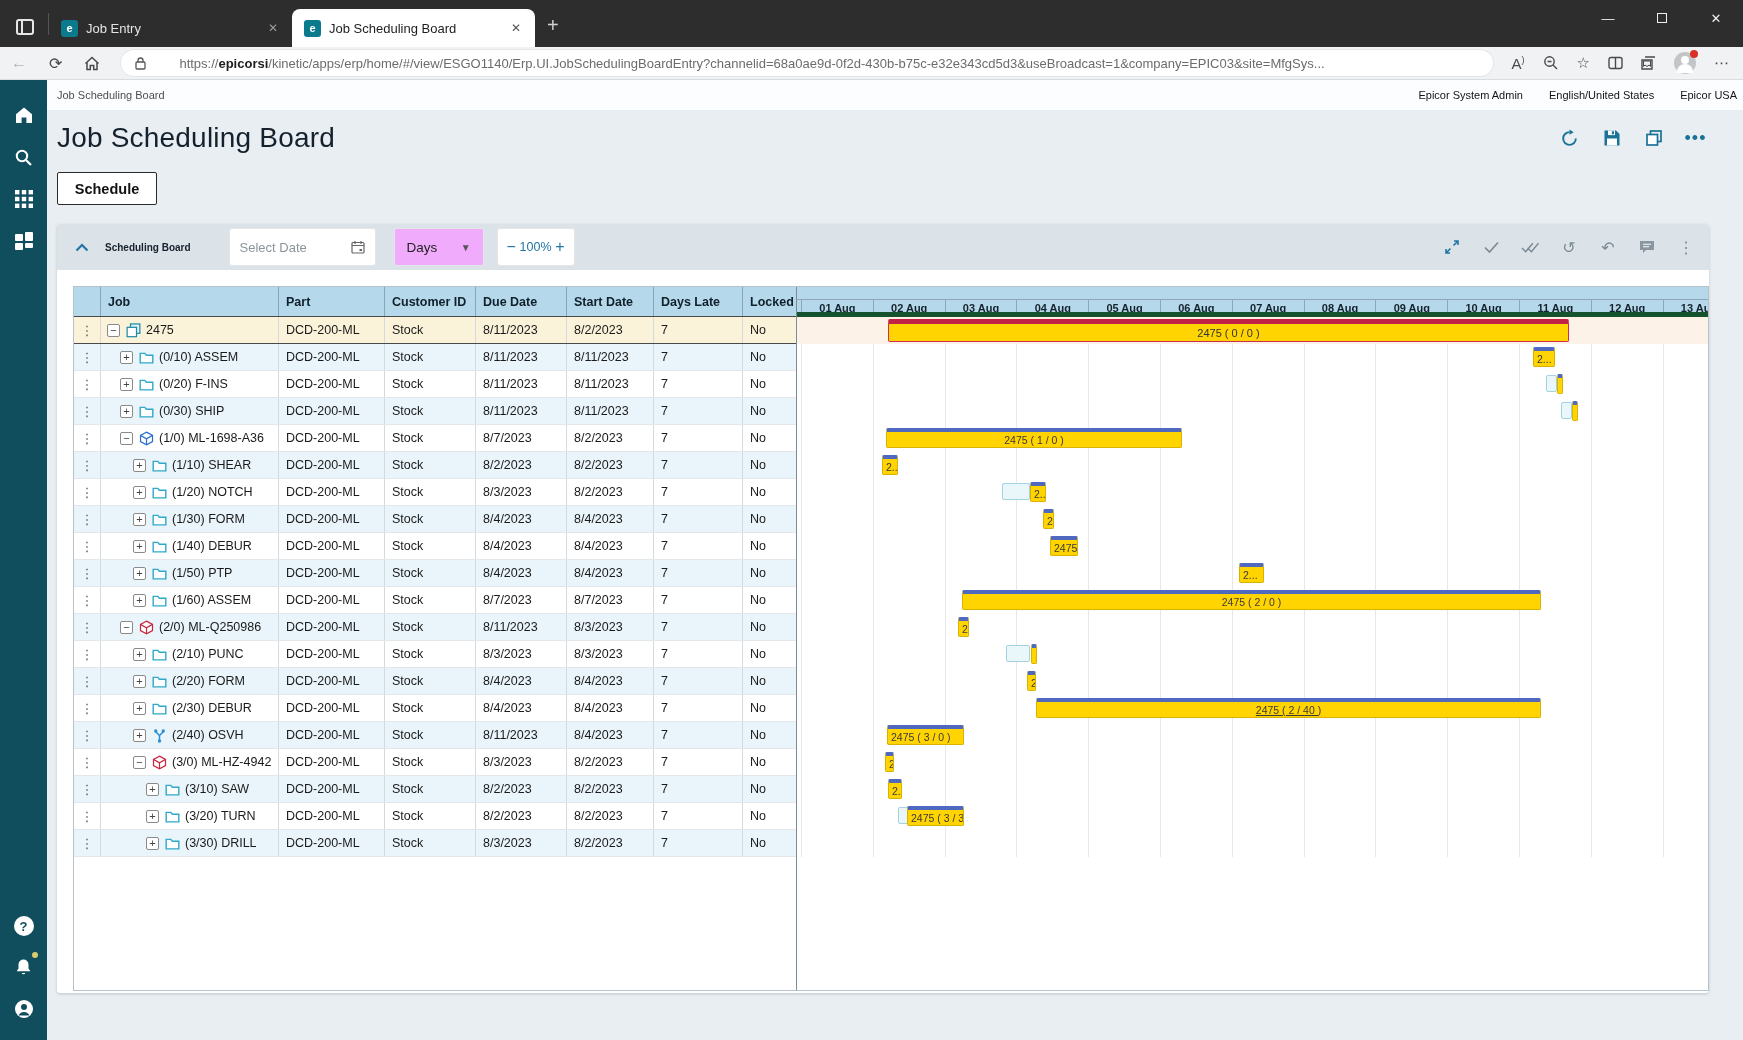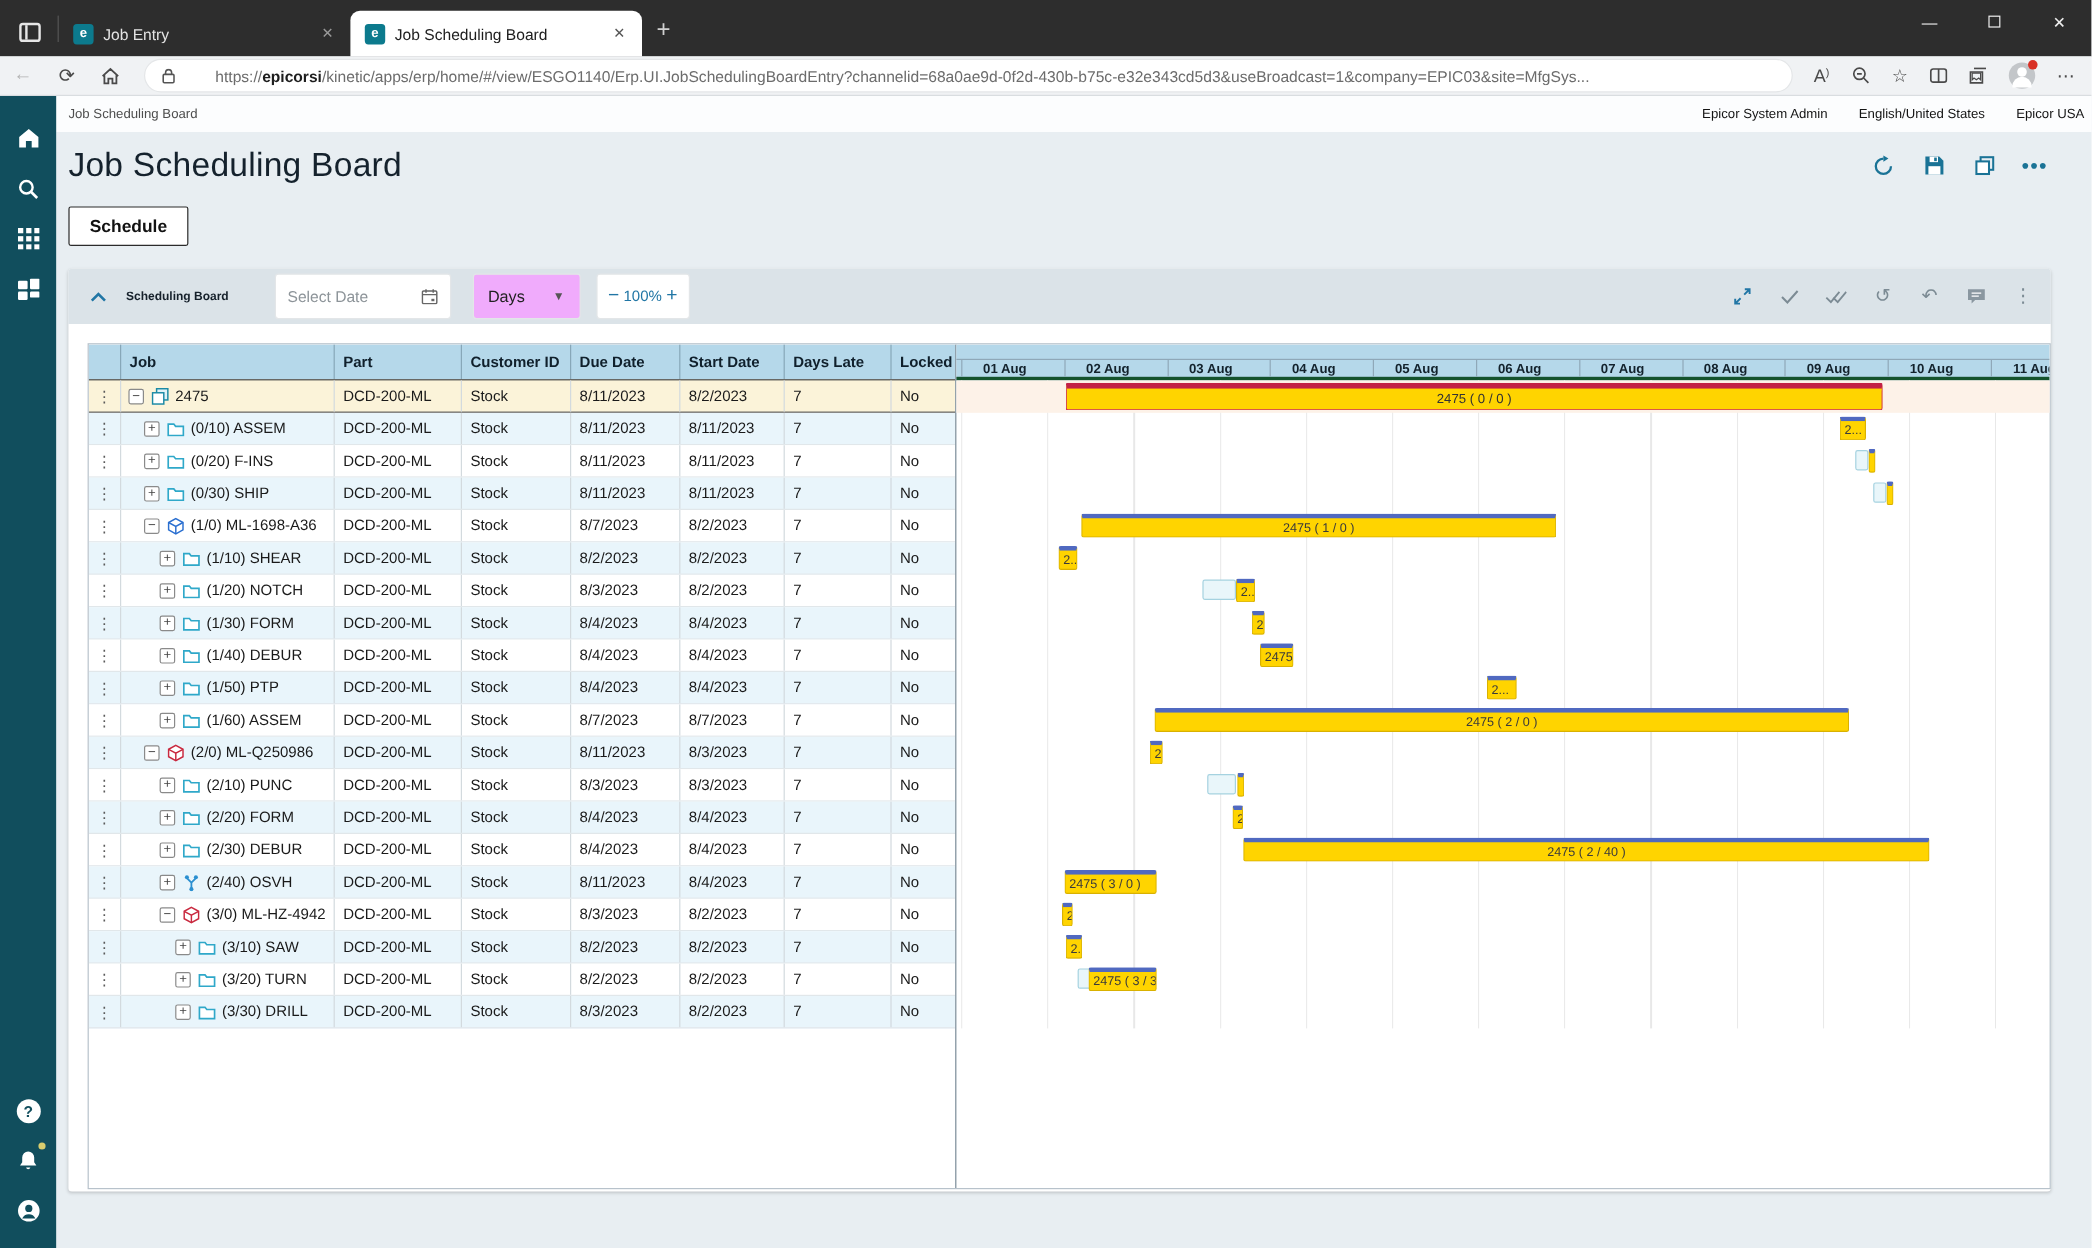--- a/index.html
+++ b/index.html
@@ -88,21 +88,21 @@
   .trow.sel { background:var(--selYellow,#fbf3d9); border-top:1px solid #4a4a4a; border-bottom:1px solid #4a4a4a; height:28px; margin-top:-1px; }
   .trow .cell { font-size:12.5px; color:#1a1a1a; display:flex; align-items:center; padding-left:7px; border-right:1px solid #d3dade; overflow:hidden; white-space:nowrap; }
   .trow .c-kebab { justify-content:center; padding-left:0; color:#5a5a5a; font-size:13px; }
   .exp { width:13px; height:13px; flex:none; border:1px solid #8a8a8a; border-radius:2px; background:#fff; color:#444; font-size:11px; line-height:11px; text-align:center; margin-right:5px; }
   .ticon { width:16px; height:16px; flex:none; display:inline-flex; align-items:center; justify-content:center; margin-right:5px; }
   .jlabel { overflow:hidden; white-space:nowrap; }
 
   .gantt { flex:1; border-left:1px solid #7b8c98; display:flex; flex-direction:column; min-width:0; }
   .ghead { flex:none; }
   .gband { height:13px; background:var(--headerBlue,#b5d8ea); border-bottom:1px solid #8fa8b8; }
-  .gdays { height:17px; background:var(--headerBlue,#b5d8ea); border-bottom:3px solid #14532d; display:flex; padding-left:4px; overflow:hidden;gap:14px; }
+  .gdays { height:17px; background:var(--headerBlue,#b5d8ea); border-bottom:5px solid #14532d; display:flex; padding-left:4px; overflow:hidden; }
   .day { width:71.8px; flex:none; border-left:1px solid #8fa8b8; font-size:11px; font-weight:bold; color:#13222c; text-align:center; line-height:16px; }
   .gbody { position:relative; height:540px; width:914px;
            background-image:repeating-linear-gradient(to right,#e8e8e8 0 1px,transparent 1px 71.8px);
            background-position:4px 0; }
   .grow { position:relative; height:27px; }
   .grow.sel { background:var(--selPeach,#fdf2e8); }
   .bar, .root, .ghost { position:absolute; display:flex; align-items:center; overflow:hidden; white-space:nowrap; border-radius:2px; }
   .bar { top:3px; height:20px; background:var(--barYellow,#ffd400); border:1px solid #d9b100; border-top:4px solid var(--barBlue,#5069c0); font-size:10.5px; color:#3a3a3a; padding-left:3px; }
   .bar.center, .root.center { justify-content:center; padding-left:0; }
   .root { top:2px; height:23px; background:var(--barYellow,#ffd400); border:1px solid #cf2d4e; border-top:5px solid var(--rootRed,#c22146); font-size:11px; color:#333; }
@@ -736,21 +736,21 @@
                   </div>
                   <div class="grow">
                     <div class="ghost" style="left: 749px; width: 11px;"></div>
                     <div class="bar" style="left: 760px; width: 6px;"></div>
                   </div>
                   <div class="grow">
                     <div class="ghost" style="left: 764px; width: 11px;"></div>
                     <div class="bar" style="left: 775px; width: 6px;"></div>
                   </div>
                   <div class="grow">
-                    <div class="bar center" style="left: 104px; width: 396px;">2475 ( 1 / 0 )</div>
+                    <div class="bar center" style="left: 89px; width: 296px;">2475 ( 1 / 0 )</div>
                   </div>
                   <div class="grow">
                     <div class="bar" style="left: 85px; width: 16px;">2...</div>
                   </div>
                   <div class="grow">
                     <div class="ghost" style="left: 205px; width: 28px;"></div>
                     <div class="bar" style="left: 233px; width: 16px;">2...</div>
                   </div>
                   <div class="grow">
                     <div class="bar" style="left: 246px; width: 11px;">2</div>
@@ -768,21 +768,21 @@
                     <div class="bar" style="left: 161px; width: 11px;">2</div>
                   </div>
                   <div class="grow">
                     <div class="ghost" style="left: 209px; width: 24px;"></div>
                     <div class="bar" style="left: 234px; width: 6px;"></div>
                   </div>
                   <div class="grow">
                     <div class="bar" style="left: 230px; width: 9px;">2</div>
                   </div>
                   <div class="grow">
-                    <div class="bar center" style="left: 239px; width: 572px;">2475 ( 2 / 40 )</div>
+                    <div class="bar center" style="left: 239px; width: 505px; text-decoration: underline;">2475 ( 2 / 40 )</div>
                   </div>
                   <div class="grow">
                     <div class="bar" style="left: 90px; width: 77px;">2475 ( 3 / 0 )</div>
                   </div>
                   <div class="grow">
                     <div class="bar" style="left: 88px; width: 9px;">2</div>
                   </div>
                   <div class="grow">
                     <div class="bar" style="left: 91px; width: 14px;">2.</div>
                   </div>

